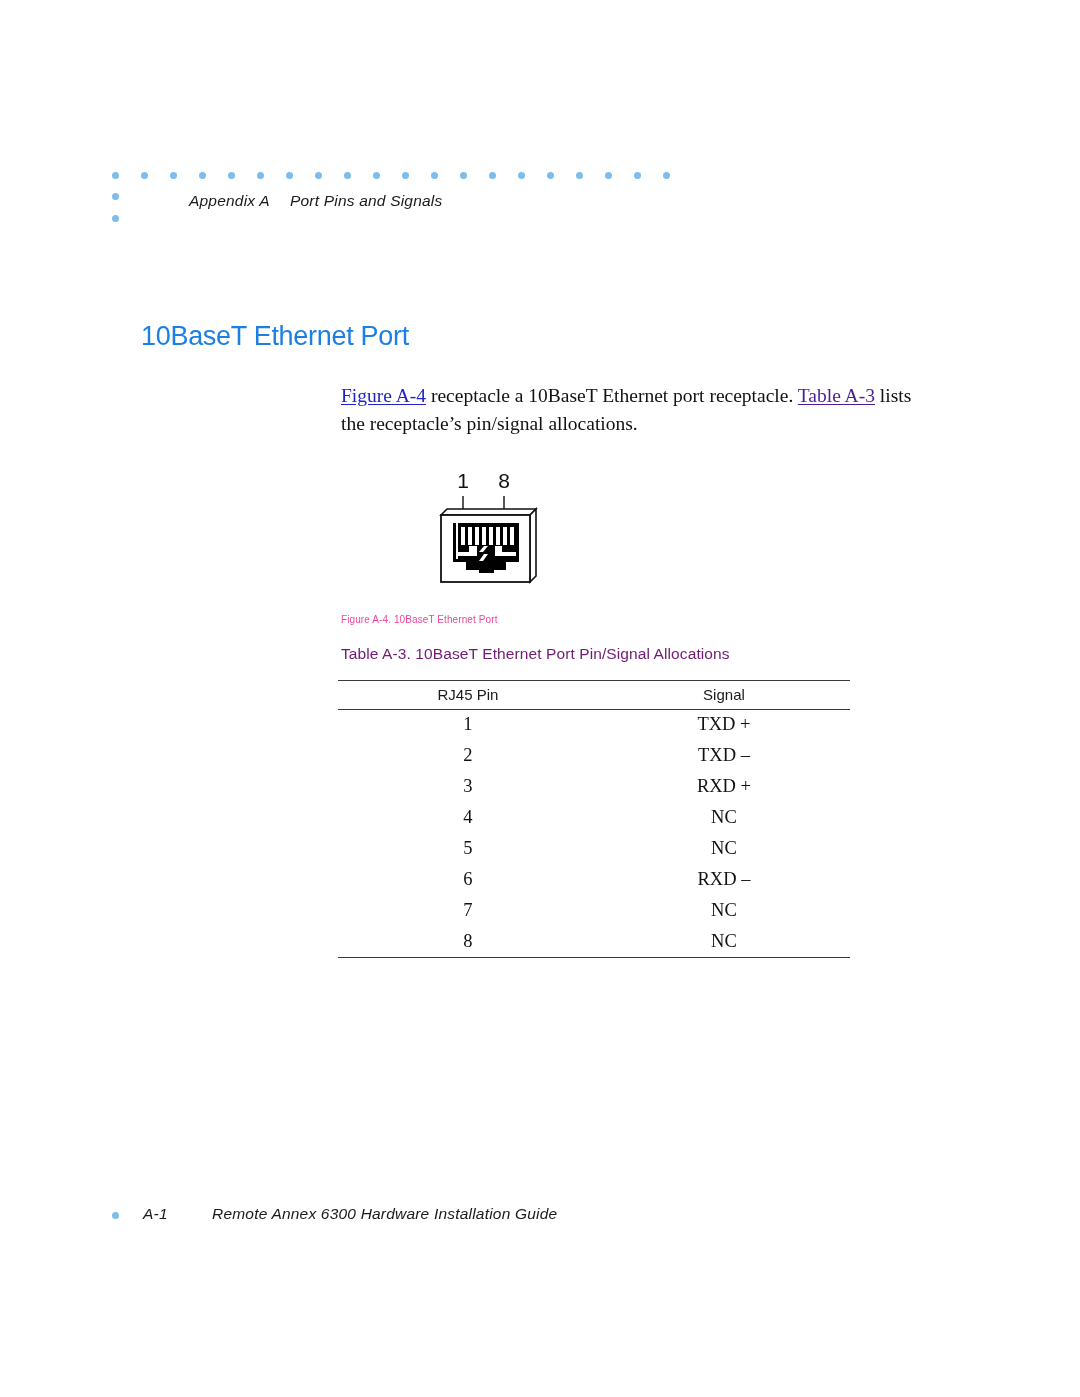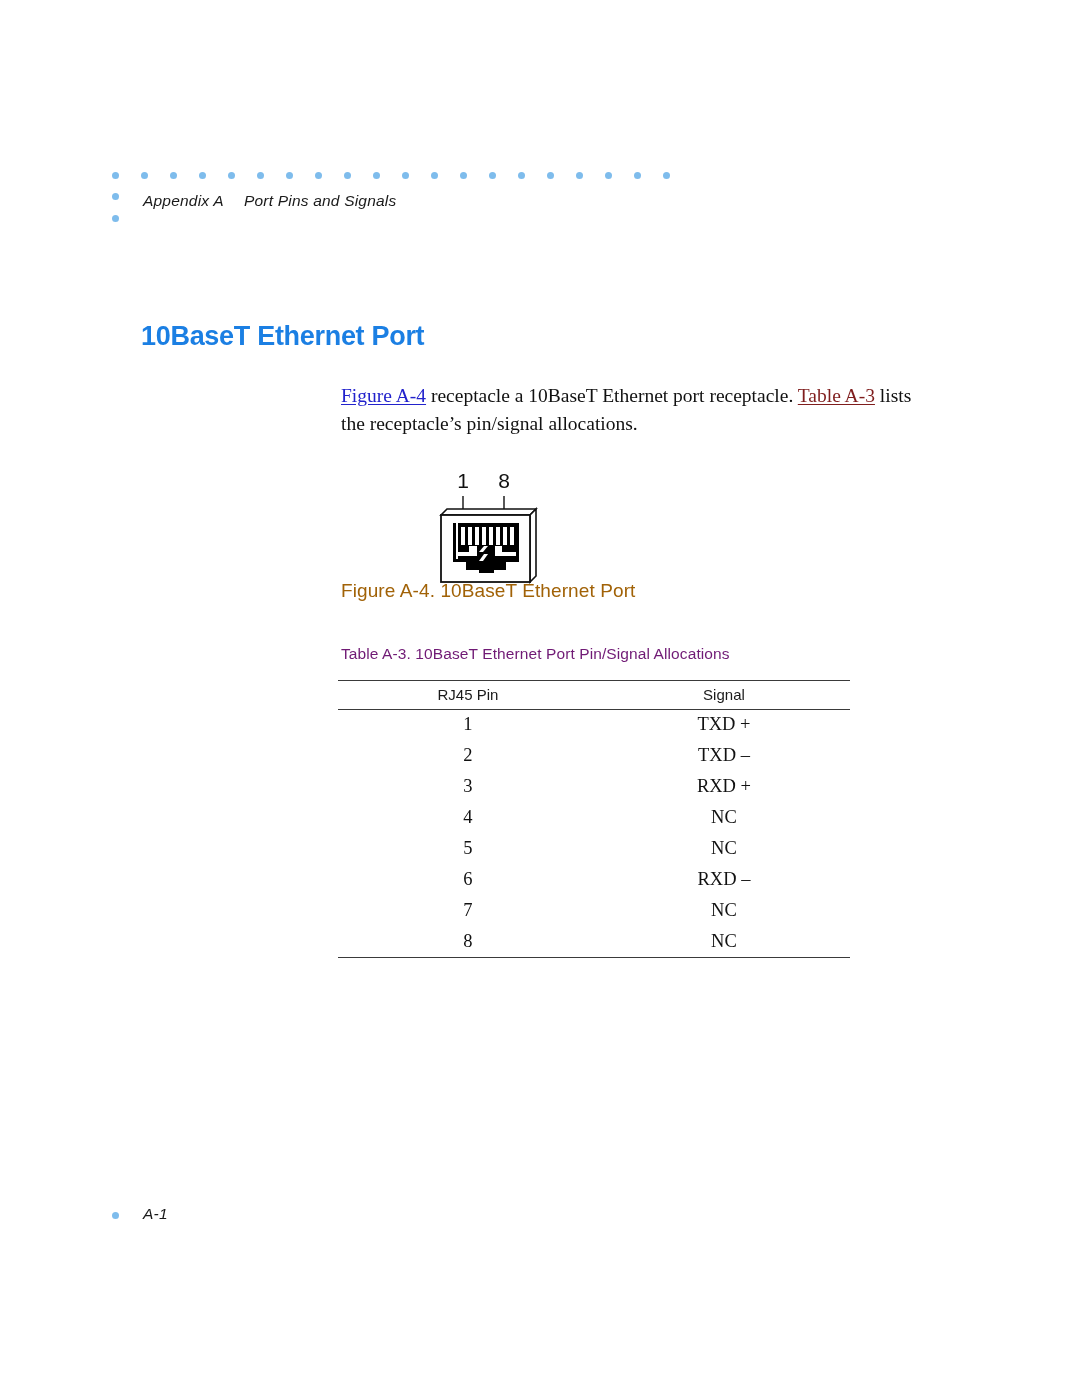--- a/index.html
+++ b/index.html
@@ -54,31 +54,32 @@
 
   .header-text {
     position: absolute;
     top: 192px;
     font-family: "Liberation Sans", sans-serif;
     font-style: italic;
     font-size: 15.5px;
     letter-spacing: 0.2px;
     color: #1a1a1a;
     white-space: nowrap;
+    margin-left: 46px;
   }
   .header-appendix { left: 143px; }
   .header-title    { left: 244px; }
 
   
   .section-heading {
     position: absolute;
     left: 141px;
     top: 303px;
     font-family: "Liberation Sans", sans-serif;
-    font-weight: bold;
+    font-weight: normal;
     font-size: 27px;
     letter-spacing: -0.3px;
     color: #1B7FE3;
     white-space: nowrap;
   }
 
   
   .body-block {
     position: absolute;
     left: 341px;
@@ -102,25 +103,25 @@
     left: 432px;
     top: 466px;
     width: 120px;
     height: 125px;
   }
   .figure-wrap svg { display: block; }
 
   .figure-caption {
     position: absolute;
     left: 341px;
-    top: 580px;
-    font-family: "Liberation Sans", sans-serif;
-    font-size: 19px;
+    top: 614px;
+    font-family: "Liberation Sans", sans-serif;
+    font-size: 10px;
     letter-spacing: 0.1px;
-    color: #a16207;
+    color: #ec4899;
     white-space: nowrap;
   }
 
   
   .table-caption {
     position: absolute;
     left: 341px;
     top: 645px;
     font-family: "Liberation Sans", sans-serif;
     font-size: 15.5px;
@@ -221,21 +222,21 @@
     </div>
   <div class="header-dots-col">
     <span class="dot" style="background: rgb(126, 188, 236);"></span>
     <span class="dot" style="background: rgb(126, 188, 236);"></span>
   </div>
   <div class="header-text header-appendix">Appendix A</div>
   <div class="header-text header-title">Port Pins and Signals</div>
 
   <h1 class="section-heading" style="color: rgb(27, 127, 227);">10BaseT Ethernet Port</h1>
 
-  <p class="body-block"><a class="xref" href="#" style="color: rgb(34, 34, 204);">Figure A-4</a><span> receptacle a 10BaseT Ethernet port receptacle. </span><a class="xref" href="#" style="color: #7f1d1d; font-family: Liberation Serif, serif;">Table A-3</a><span> lists the receptacle’s pin/signal allocations.</span></p>
+  <p class="body-block"><a class="xref" href="#" style="color: rgb(34, 34, 204);">Figure A-4</a><span> receptacle a 10BaseT Ethernet port receptacle. </span><a class="xref" href="#" style="color: #4c1d95; font-family: Liberation Serif, serif;">Table A-3</a><span> lists the receptacle’s pin/signal allocations.</span></p>
 
   <div class="figure-wrap">
     <svg width="120" height="125" viewBox="0 0 120 125" xmlns="http://www.w3.org/2000/svg">
 
       <text x="31" y="22" font-family="Liberation Sans, sans-serif" font-size="21" fill="#111" text-anchor="middle">1</text>
       <text x="72" y="22" font-family="Liberation Sans, sans-serif" font-size="21" fill="#111" text-anchor="middle">8</text>
 
       <line x1="31" y1="30" x2="31" y2="70" stroke="#111" stroke-width="1.4"></line>
       <line x1="72" y1="30" x2="72" y2="70" stroke="#111" stroke-width="1.4"></line>
 
@@ -313,14 +314,15 @@
         </tr>
         <tr>
           <td class="col-pin">8</td>
           <td class="col-signal">NC</td>
         </tr>
       </tbody>
   </table>
 
   <span class="dot footer-dot" style="background: rgb(126, 188, 236);"></span>
   <div class="footer-text footer-page">A-1</div>
+  <div class="footer-text footer-guide">Remote Annex 6300 Hardware Installation Guide</div>
 
 </div>
 
 </body></html>

